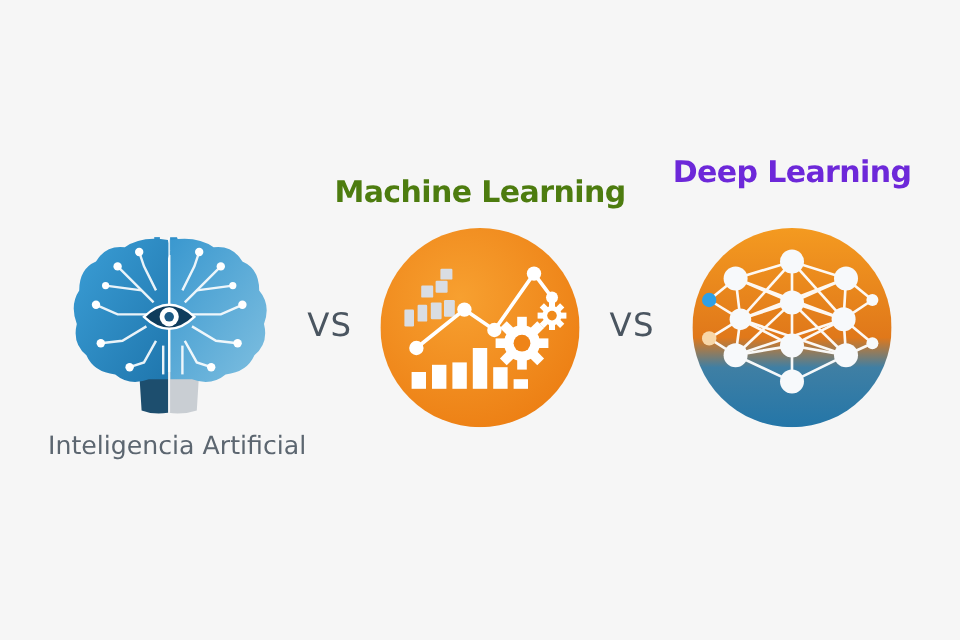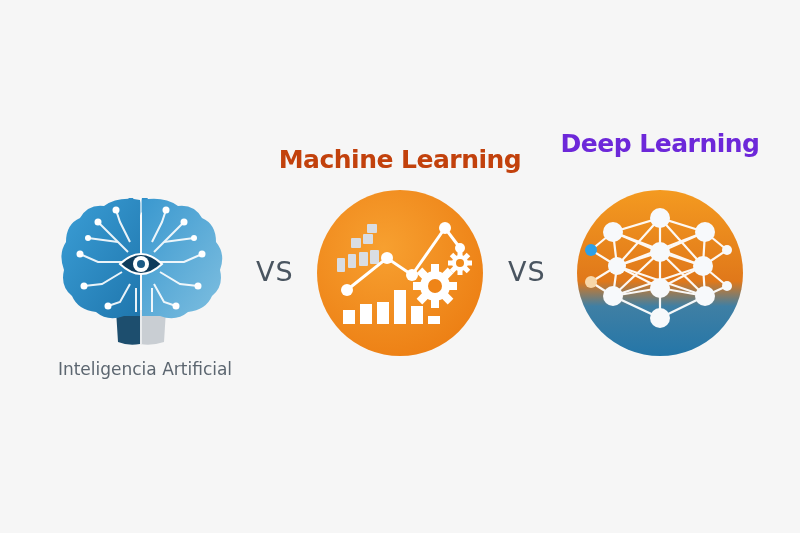--- a/index.html
+++ b/index.html
@@ -21,21 +21,21 @@
     .vs {
       font-family: "DejaVu Sans", sans-serif;
       font-size: 27px;
       color: #4a5560;
       font-weight: 500;
       letter-spacing: 1px;
       text-align: right;
     }
     .caption {
       font-family: "DejaVu Sans", sans-serif;
-      font-size: 17px;
+      font-size: 21px;
       color: #5c6670;
       white-space: nowrap;
       text-align: center;
     }
     svg { display: block; }
   </style>
 </head>
 <body>
 
 <div class="abs title" style="left:100px; top:145px; width:80px; color:#2f8fc9;margin-top:48px;">IA</div>
@@ -95,21 +95,21 @@
     <path d="M62 72 Q83 52 104 72 Q83 92 62 72 Z" fill="#0f3c5c" stroke="#ffffff" stroke-width="2"></path>
     <circle cx="83" cy="72" r="8" fill="#ffffff"></circle>
     <circle cx="83" cy="72" r="4" fill="#1b5a85"></circle>
   </svg>
 </div>
 
 <div class="abs caption" style="left:40px; top:359px; width:210px;">Inteligencia Artificial</div>
 
 <div class="abs vs" style="left:256px; top:256px;">VS</div>
 
-<div class="abs title" style="left:260px; top:145px; width:280px; color:#c2410c;">Machine Learning</div>
+<div class="abs title" style="left:260px; top:145px; width:280px; color:#4d7c0f;">Machine Learning</div>
 
 <div class="abs" style="left:317px; top:190px;">
   <svg width="166" height="166" viewBox="0 0 166 166">
     <defs>
       <radialGradient id="mlGrad" cx="0.4" cy="0.35" r="0.75">
         <stop offset="0" stop-color="#f7a030"></stop>
         <stop offset="1" stop-color="#ec7d12"></stop>
       </radialGradient>
     </defs>
     <circle cx="83" cy="83" r="83" fill="url(#mlGrad)"></circle>

